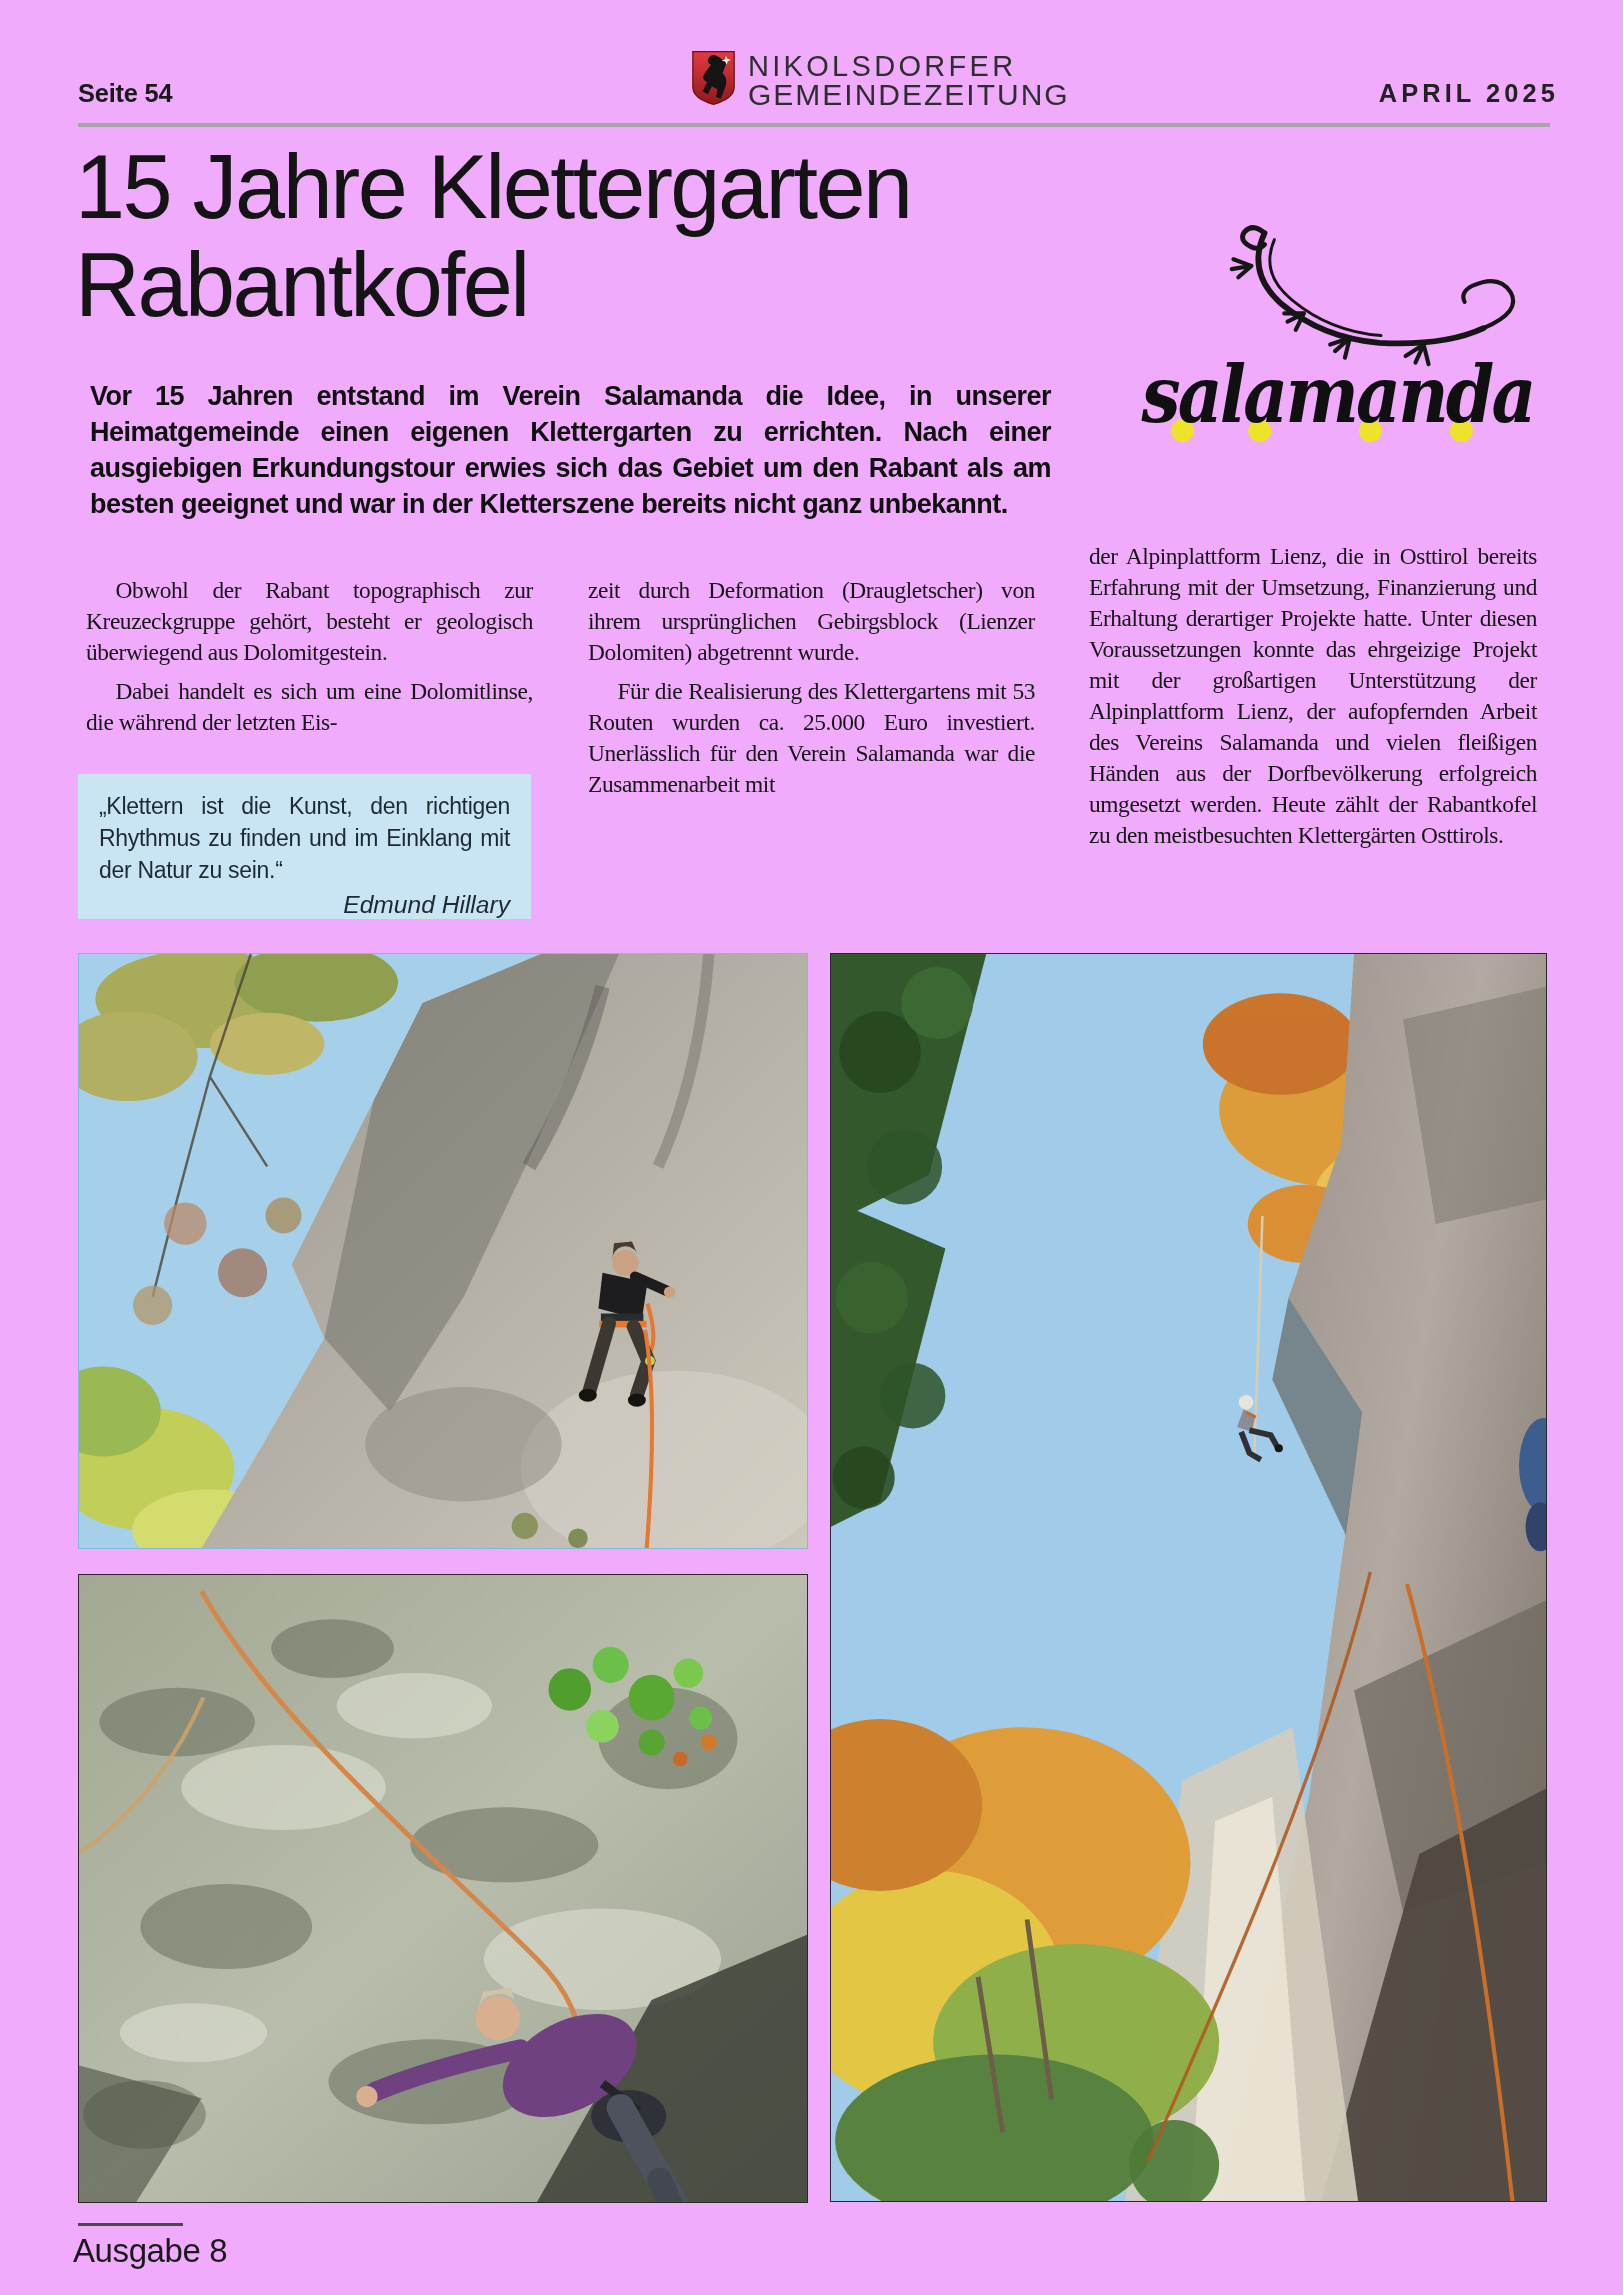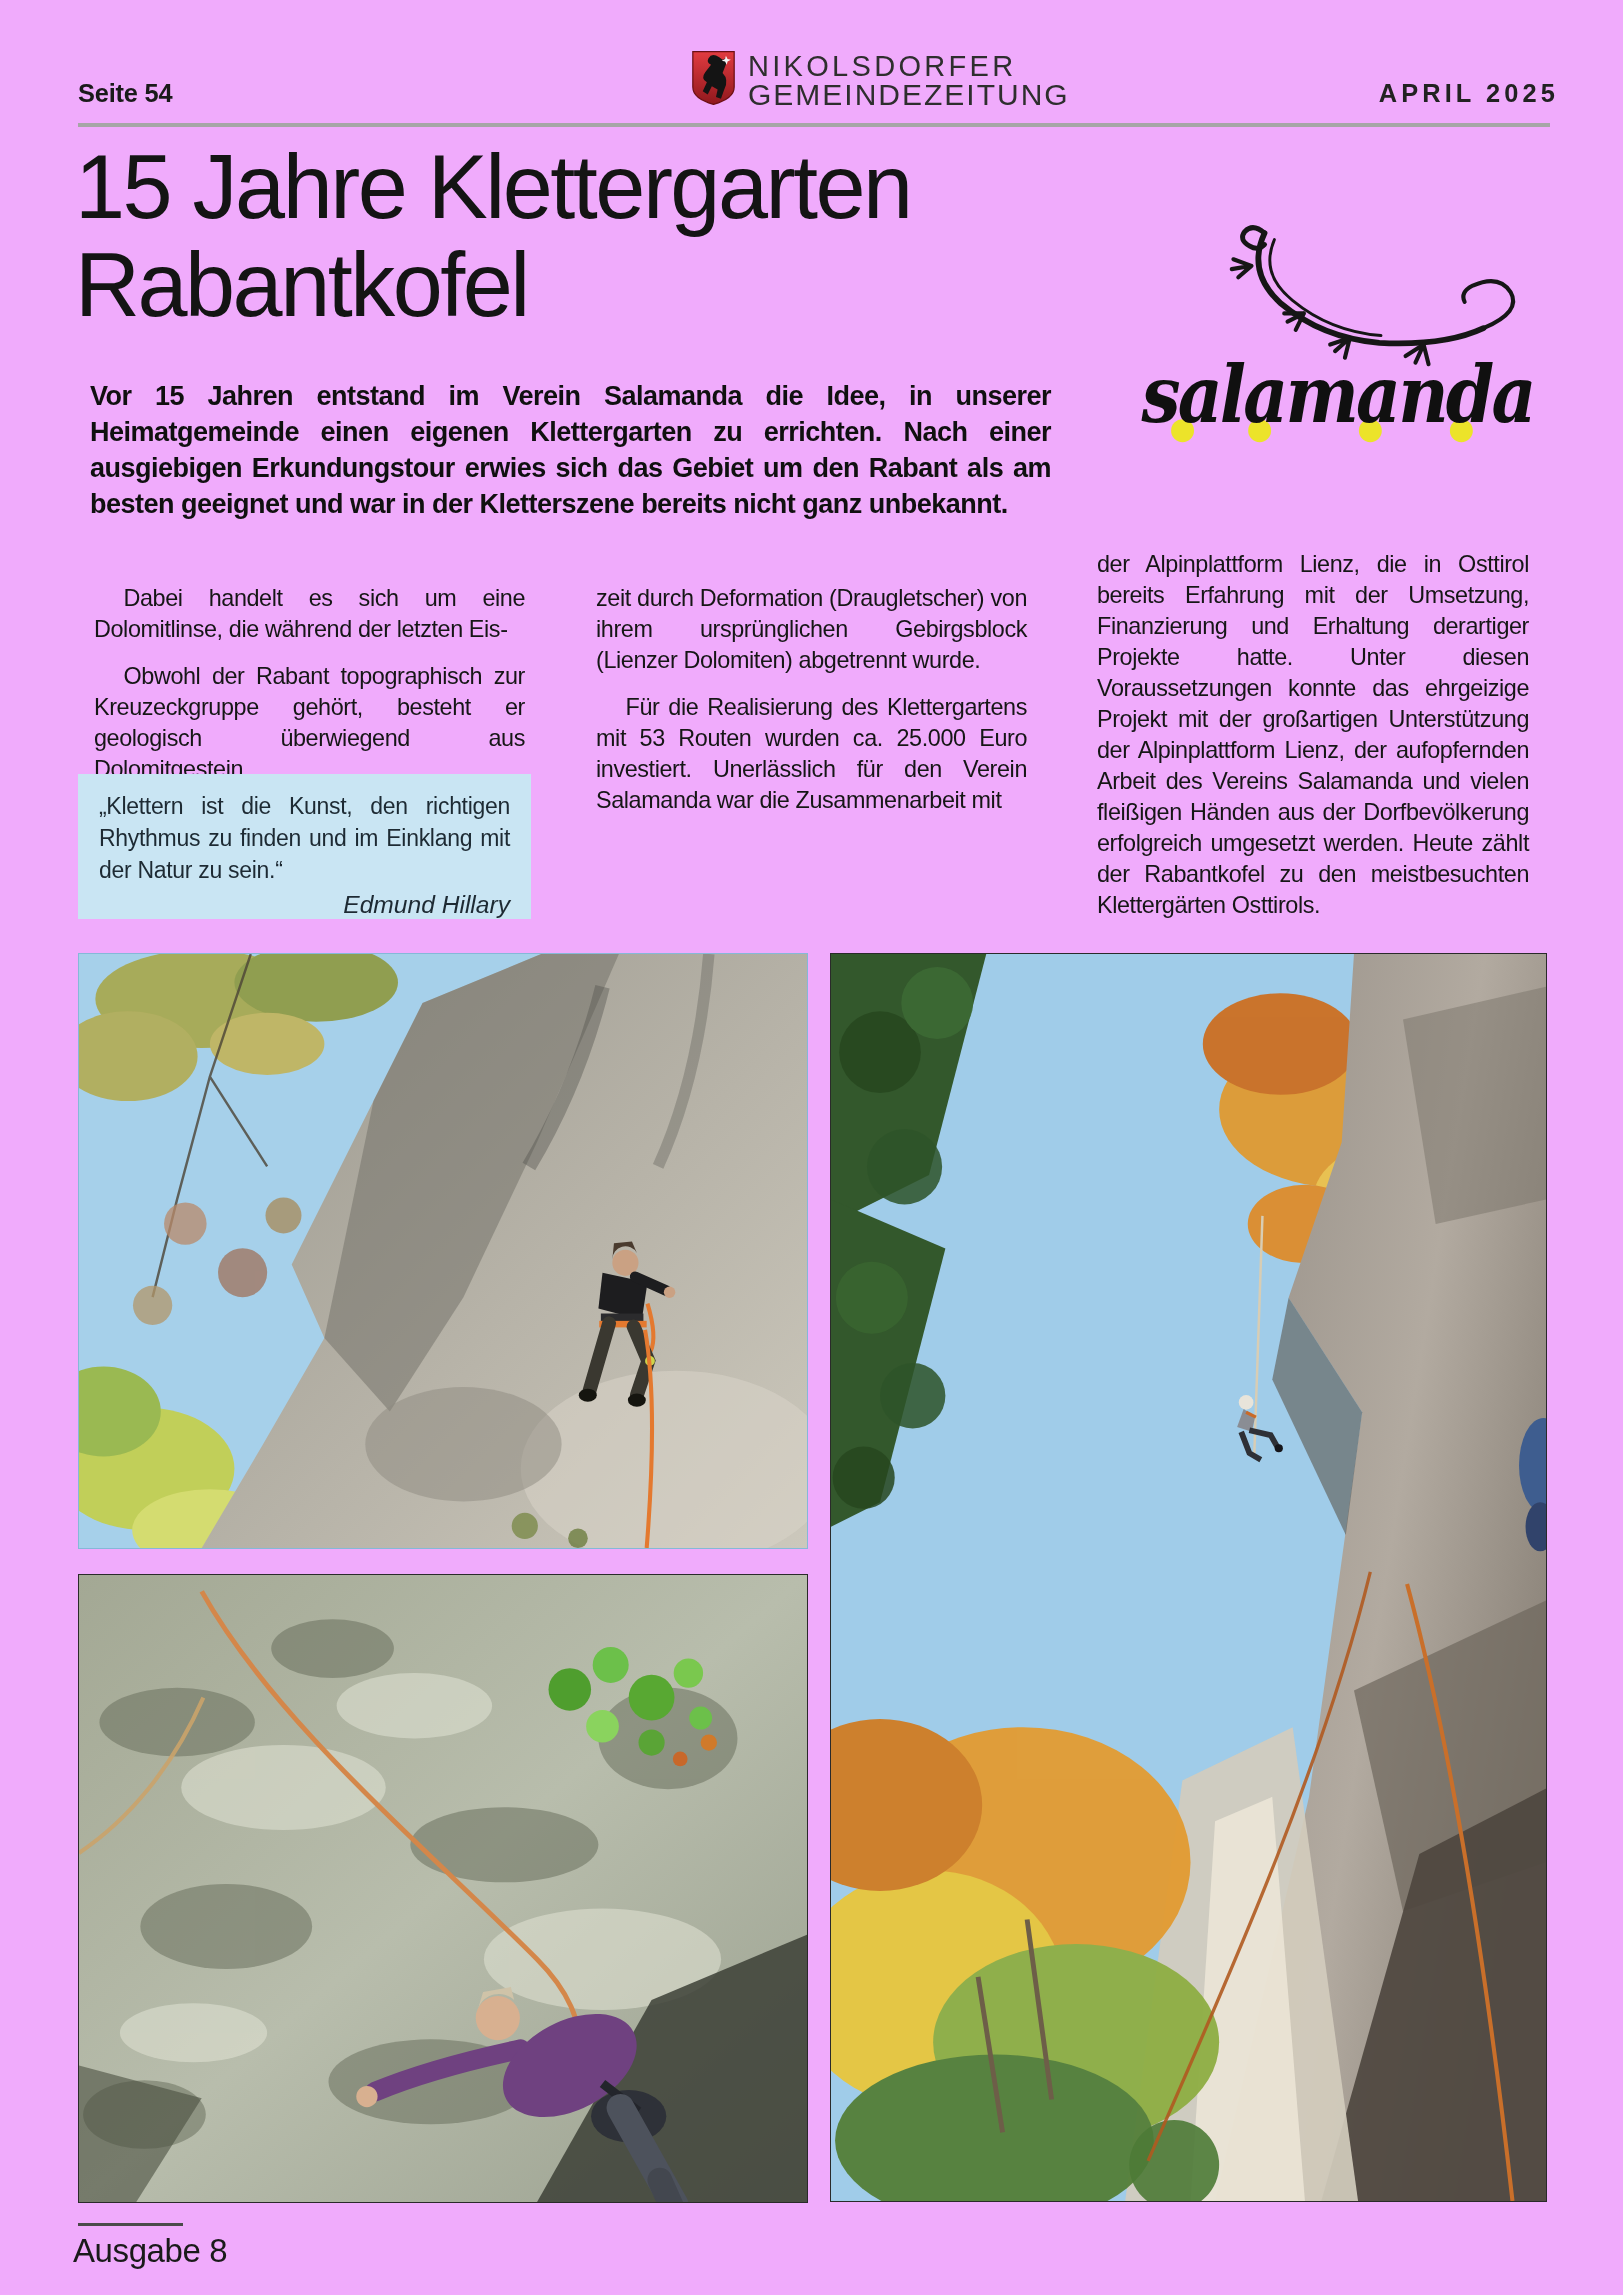--- a/index.html
+++ b/index.html
@@ -23,21 +23,21 @@
     font-size:90px;line-height:98px;font-weight:400;letter-spacing:-2.5px;color:#141414;
   }
   .club-logo{position:absolute;left:1135px;top:215px;width:410px;height:246px;}
   
   .lede{
     position:absolute;left:78px;top:366px;width:961px;margin:12px;
     font-size:27px;line-height:36px;font-weight:700;letter-spacing:-0.5px;
     text-align:justify;color:#101010;
   }
   .col{position:absolute;font-size:23.4px;line-height:31px;letter-spacing:-0.4px;text-align:justify;color:#161616;}
-  .col p{margin:16px;}
+  .col p{margin:8px;font-family:Liberation Serif, serif;}
   .col p.indent{text-indent:29.5px;}
   .col1{left:78px;top:567px;width:463px;}
   .col2{left:580px;top:567px;width:463px;}
   .col3{left:1081px;top:533px;width:464px;}
   
   .quote-box{
     position:absolute;left:78px;top:774px;width:453px;height:145px;
     background:#c9e5f3;box-sizing:border-box;padding:16.4px 21px 0 21px;
   }
   .quote-text{
@@ -108,22 +108,22 @@
         <circle cx="152" cy="263" r="14"></circle>
       <circle cx="287" cy="263" r="14"></circle>
         <circle cx="398" cy="263" r="14"></circle>
     </g>
     <text x="8" y="252" textLength="478" lengthAdjust="spacingAndGlyphs" font-family="DejaVu Serif, serif" font-style="italic" font-weight="bold" font-size="96" letter-spacing="-4" fill="#101010">salamanda</text>
   </svg>
 
   <p class="lede">Vor 15 Jahren entstand im Verein Salamanda die Idee, in unserer Heimatgemeinde einen eigenen Klettergarten zu errichten. Nach einer ausgiebigen Erkundungstour erwies sich das Gebiet um den Rabant als am besten geeignet und war in der Kletterszene bereits nicht ganz unbekannt.</p>
 
   <div class="col col1">
+    <p class="indent">Obwohl der Rabant topographisch zur Kreuzeckgruppe gehört, besteht er geologisch überwiegend aus Dolomitgestein.</p>
     <p class="indent">Dabei handelt es sich um eine Dolomitlinse, die während der letzten Eis-</p>
-    <p class="indent">Obwohl der Rabant topographisch zur Kreuzeckgruppe gehört, besteht er geologisch überwiegend aus Dolomitgestein.</p>
   </div>
 
   <aside class="quote-box">
     <p class="quote-text">„Klettern ist die Kunst, den richtigen Rhythmus zu finden und im Einklang mit der Natur zu sein.“</p>
     <p class="quote-attr">Edmund Hillary</p>
   </aside>
 
   <div class="col col2">
     <p>zeit durch Deformation (Draugletscher) von ihrem ursprünglichen Gebirgsblock (Lienzer Dolomiten) abgetrennt wurde.</p>
     <p class="indent">Für die Realisierung des Klettergartens mit 53 Routen wurden ca. 25.000 Euro investiert. Unerlässlich für den Verein Salamanda war die Zusammenarbeit mit</p>

